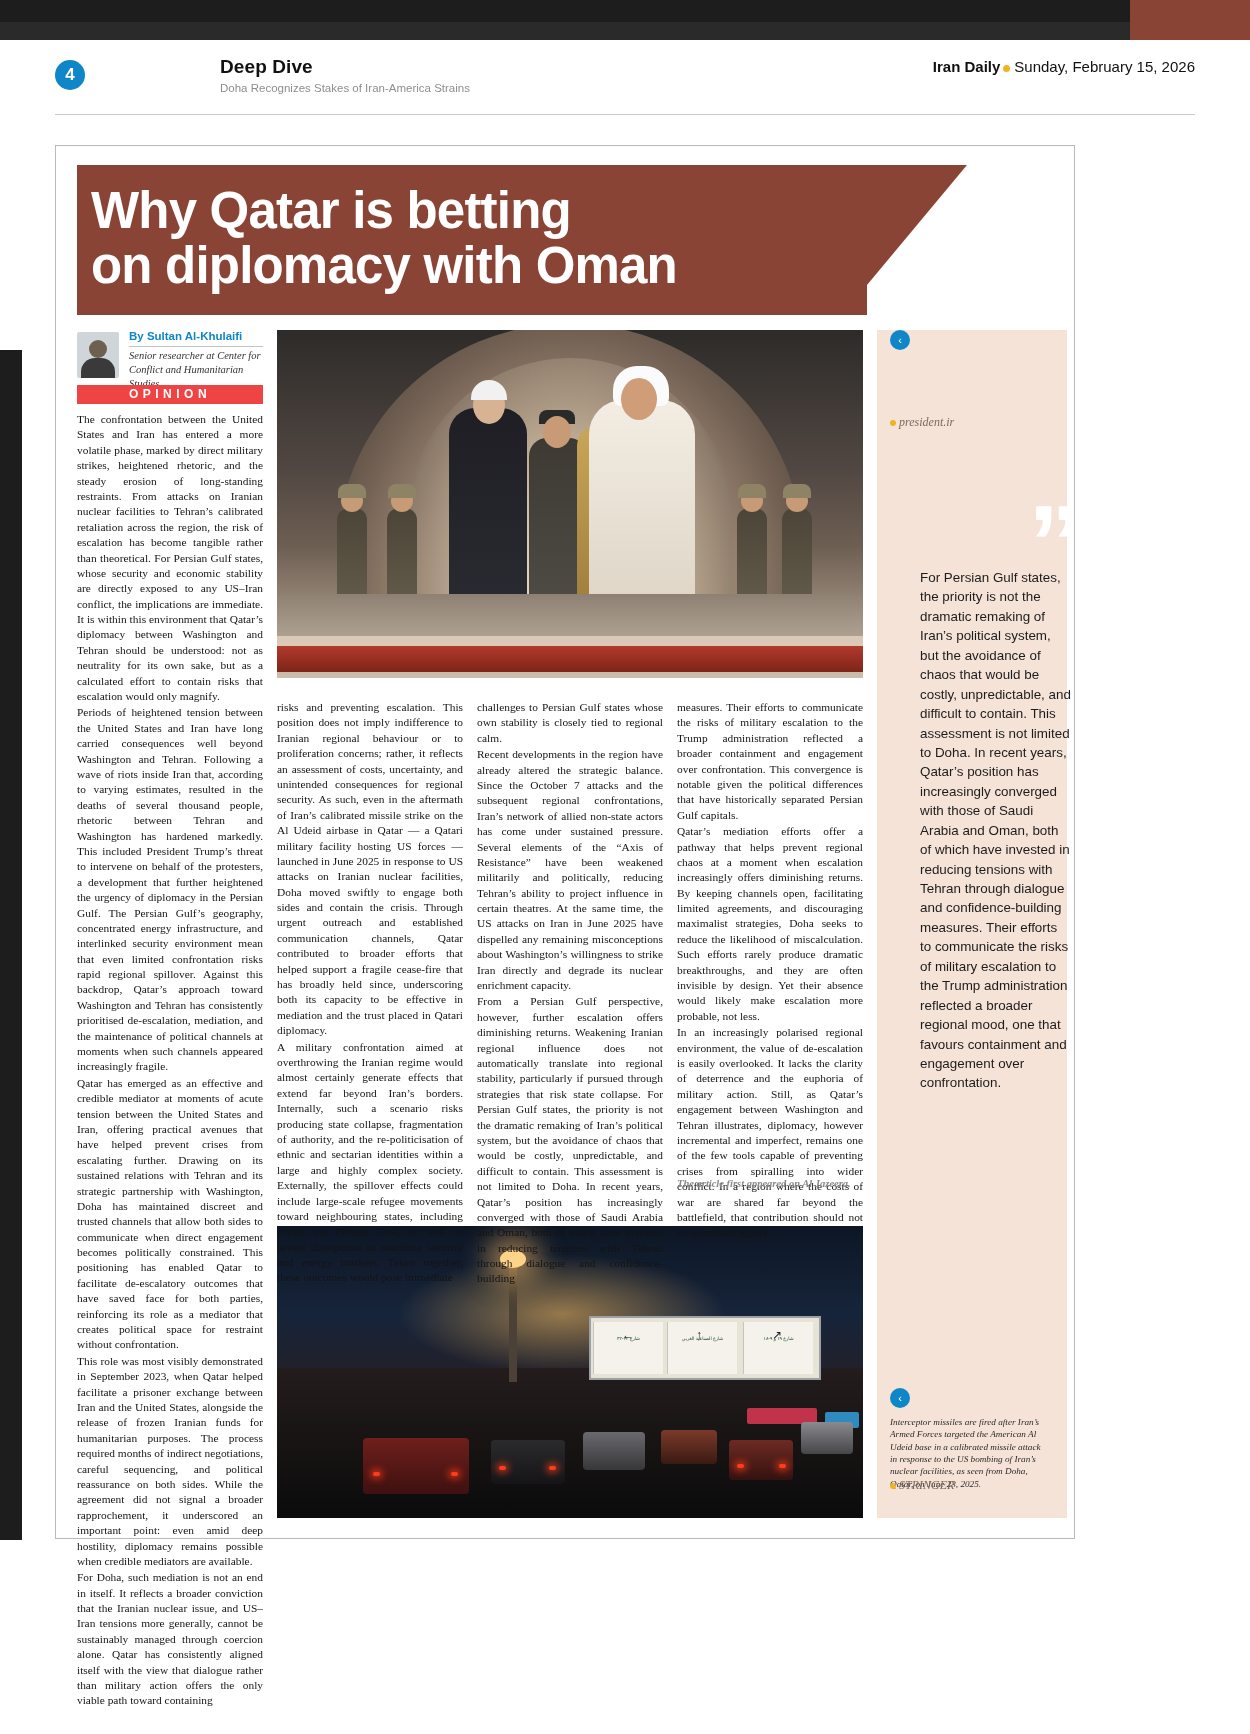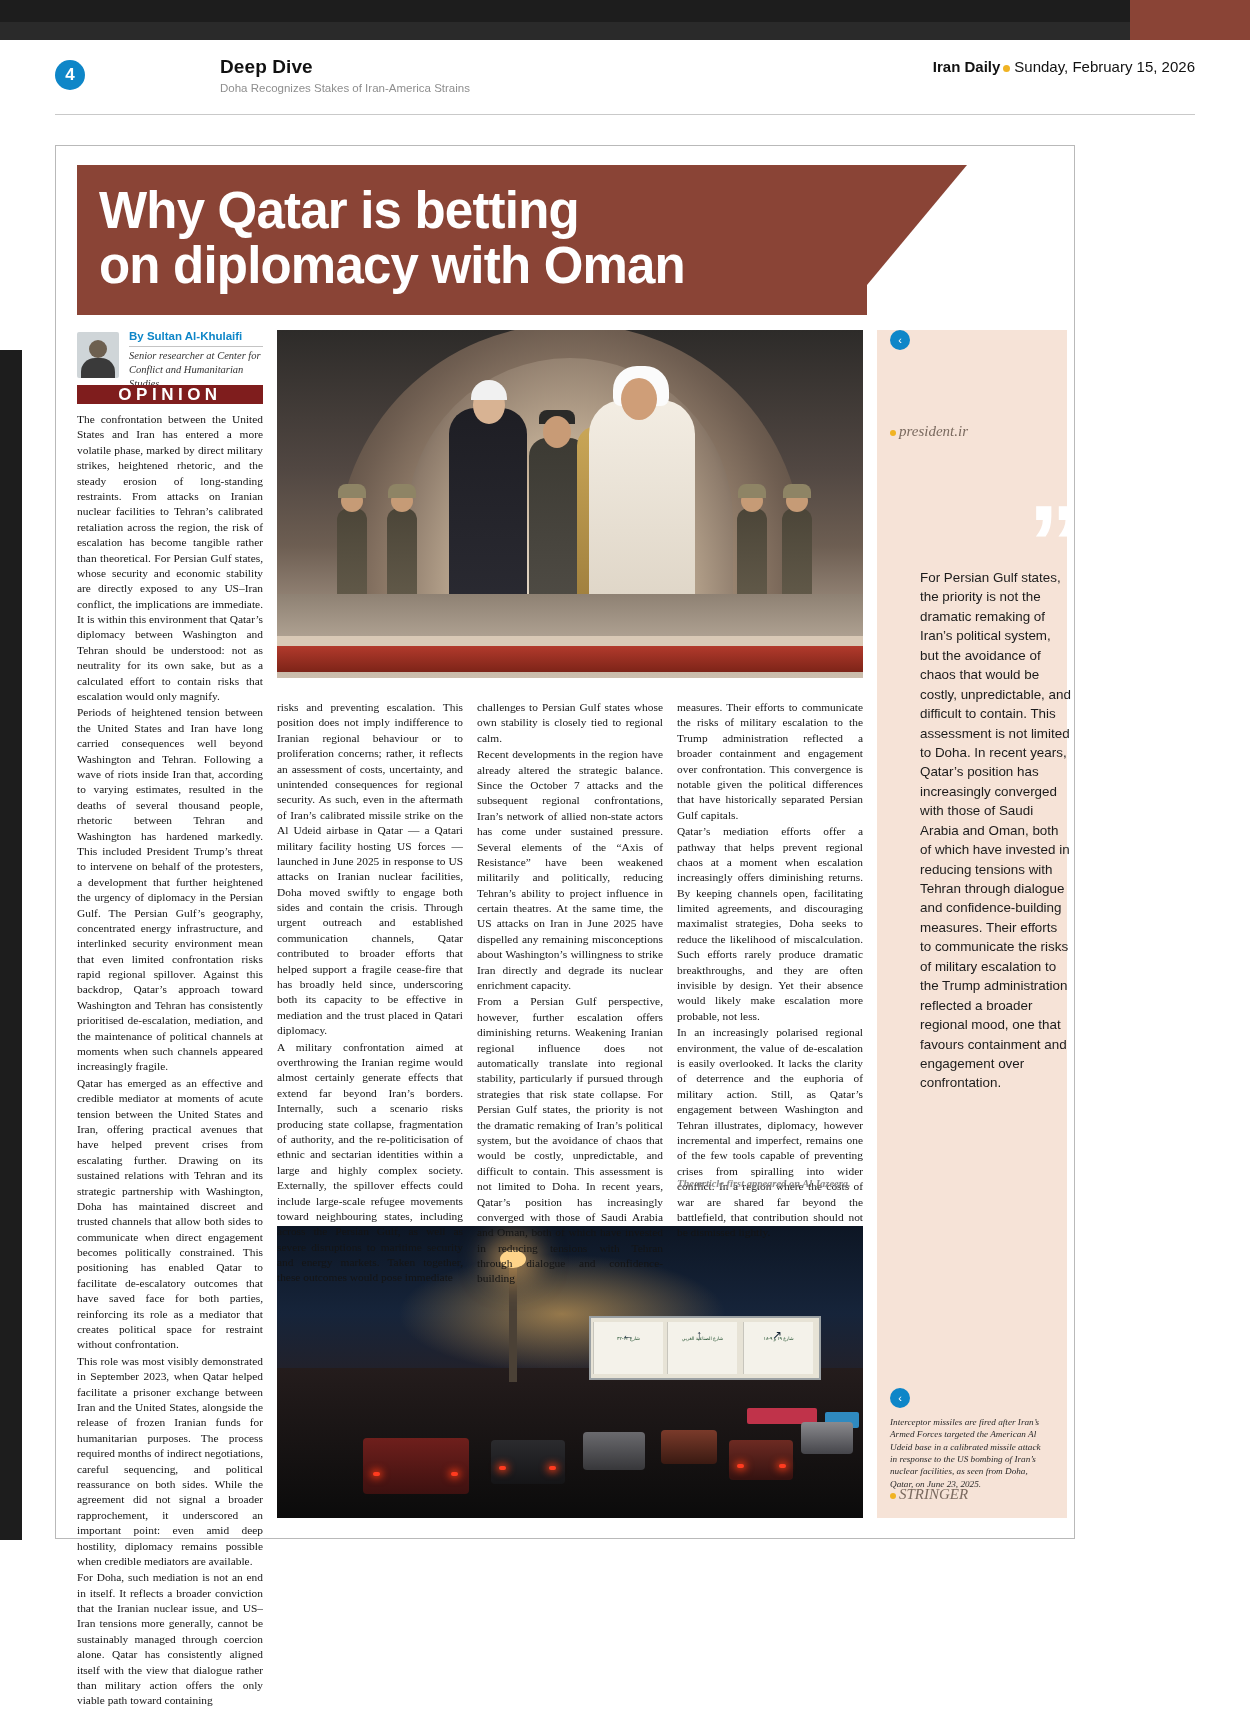--- a/index.html
+++ b/index.html
@@ -112,21 +112,21 @@
   }
   
   .headline-box {
     position: absolute;
     left: 77px; top: 165px;
     width: 790px; height: 150px;
     background: #8a4436;
   }
   .headline-box h1 {
     margin: 0;
-    padding: 18px 0 0 22px;
+    padding: 18px 0 0 14px;
     font-family: "Liberation Sans", sans-serif;
     font-weight: bold;
     font-size: 51px;
     line-height: 1.08;
     color: #ffffff;
     letter-spacing: -0.8px;
   }
   .headline-tri {
     position: absolute;
     left: 867px; top: 165px;
@@ -184,25 +184,25 @@
     font-family: "Liberation Serif", serif;
     font-style: italic;
     font-size: 10.5px;
     line-height: 1.32;
     color: #333;
   }
   .opinion-bar {
     position: absolute;
     left: 77px; top: 385px;
     width: 186px; height: 19px;
-    background: #7f1d1d;
+    background: #ef4444;
     color: #fff;
     font-family: "Liberation Sans", sans-serif;
     font-weight: bold;
-    font-size: 17px;
+    font-size: 12px;
     letter-spacing: 4.5px;
     text-align: center;
     line-height: 19px;
   }
   
   .col {
     position: absolute;
     font-family: "Liberation Serif", serif;
     font-size: 11.4px;
     line-height: 1.35;
@@ -460,23 +460,22 @@
     font-family: "Liberation Serif", serif;
     font-style: italic;
     font-size: 9.2px;
     line-height: 1.34;
     color: #2a2a2a;
   }
   .credit {
     position: absolute;
     font-family: "Liberation Serif", serif;
     font-style: italic;
-    font-size: 15px;
+    font-size: 12px;
     color: #7a6a5f;
-    margin-top: 8px;
   }
   .credit .dot {
     display: inline-block;
     width: 6px; height: 6px;
     border-radius: 50%;
     background: #f0b323;
     margin-right: 3px;
   }
   .quote-mark {
     position: absolute;

